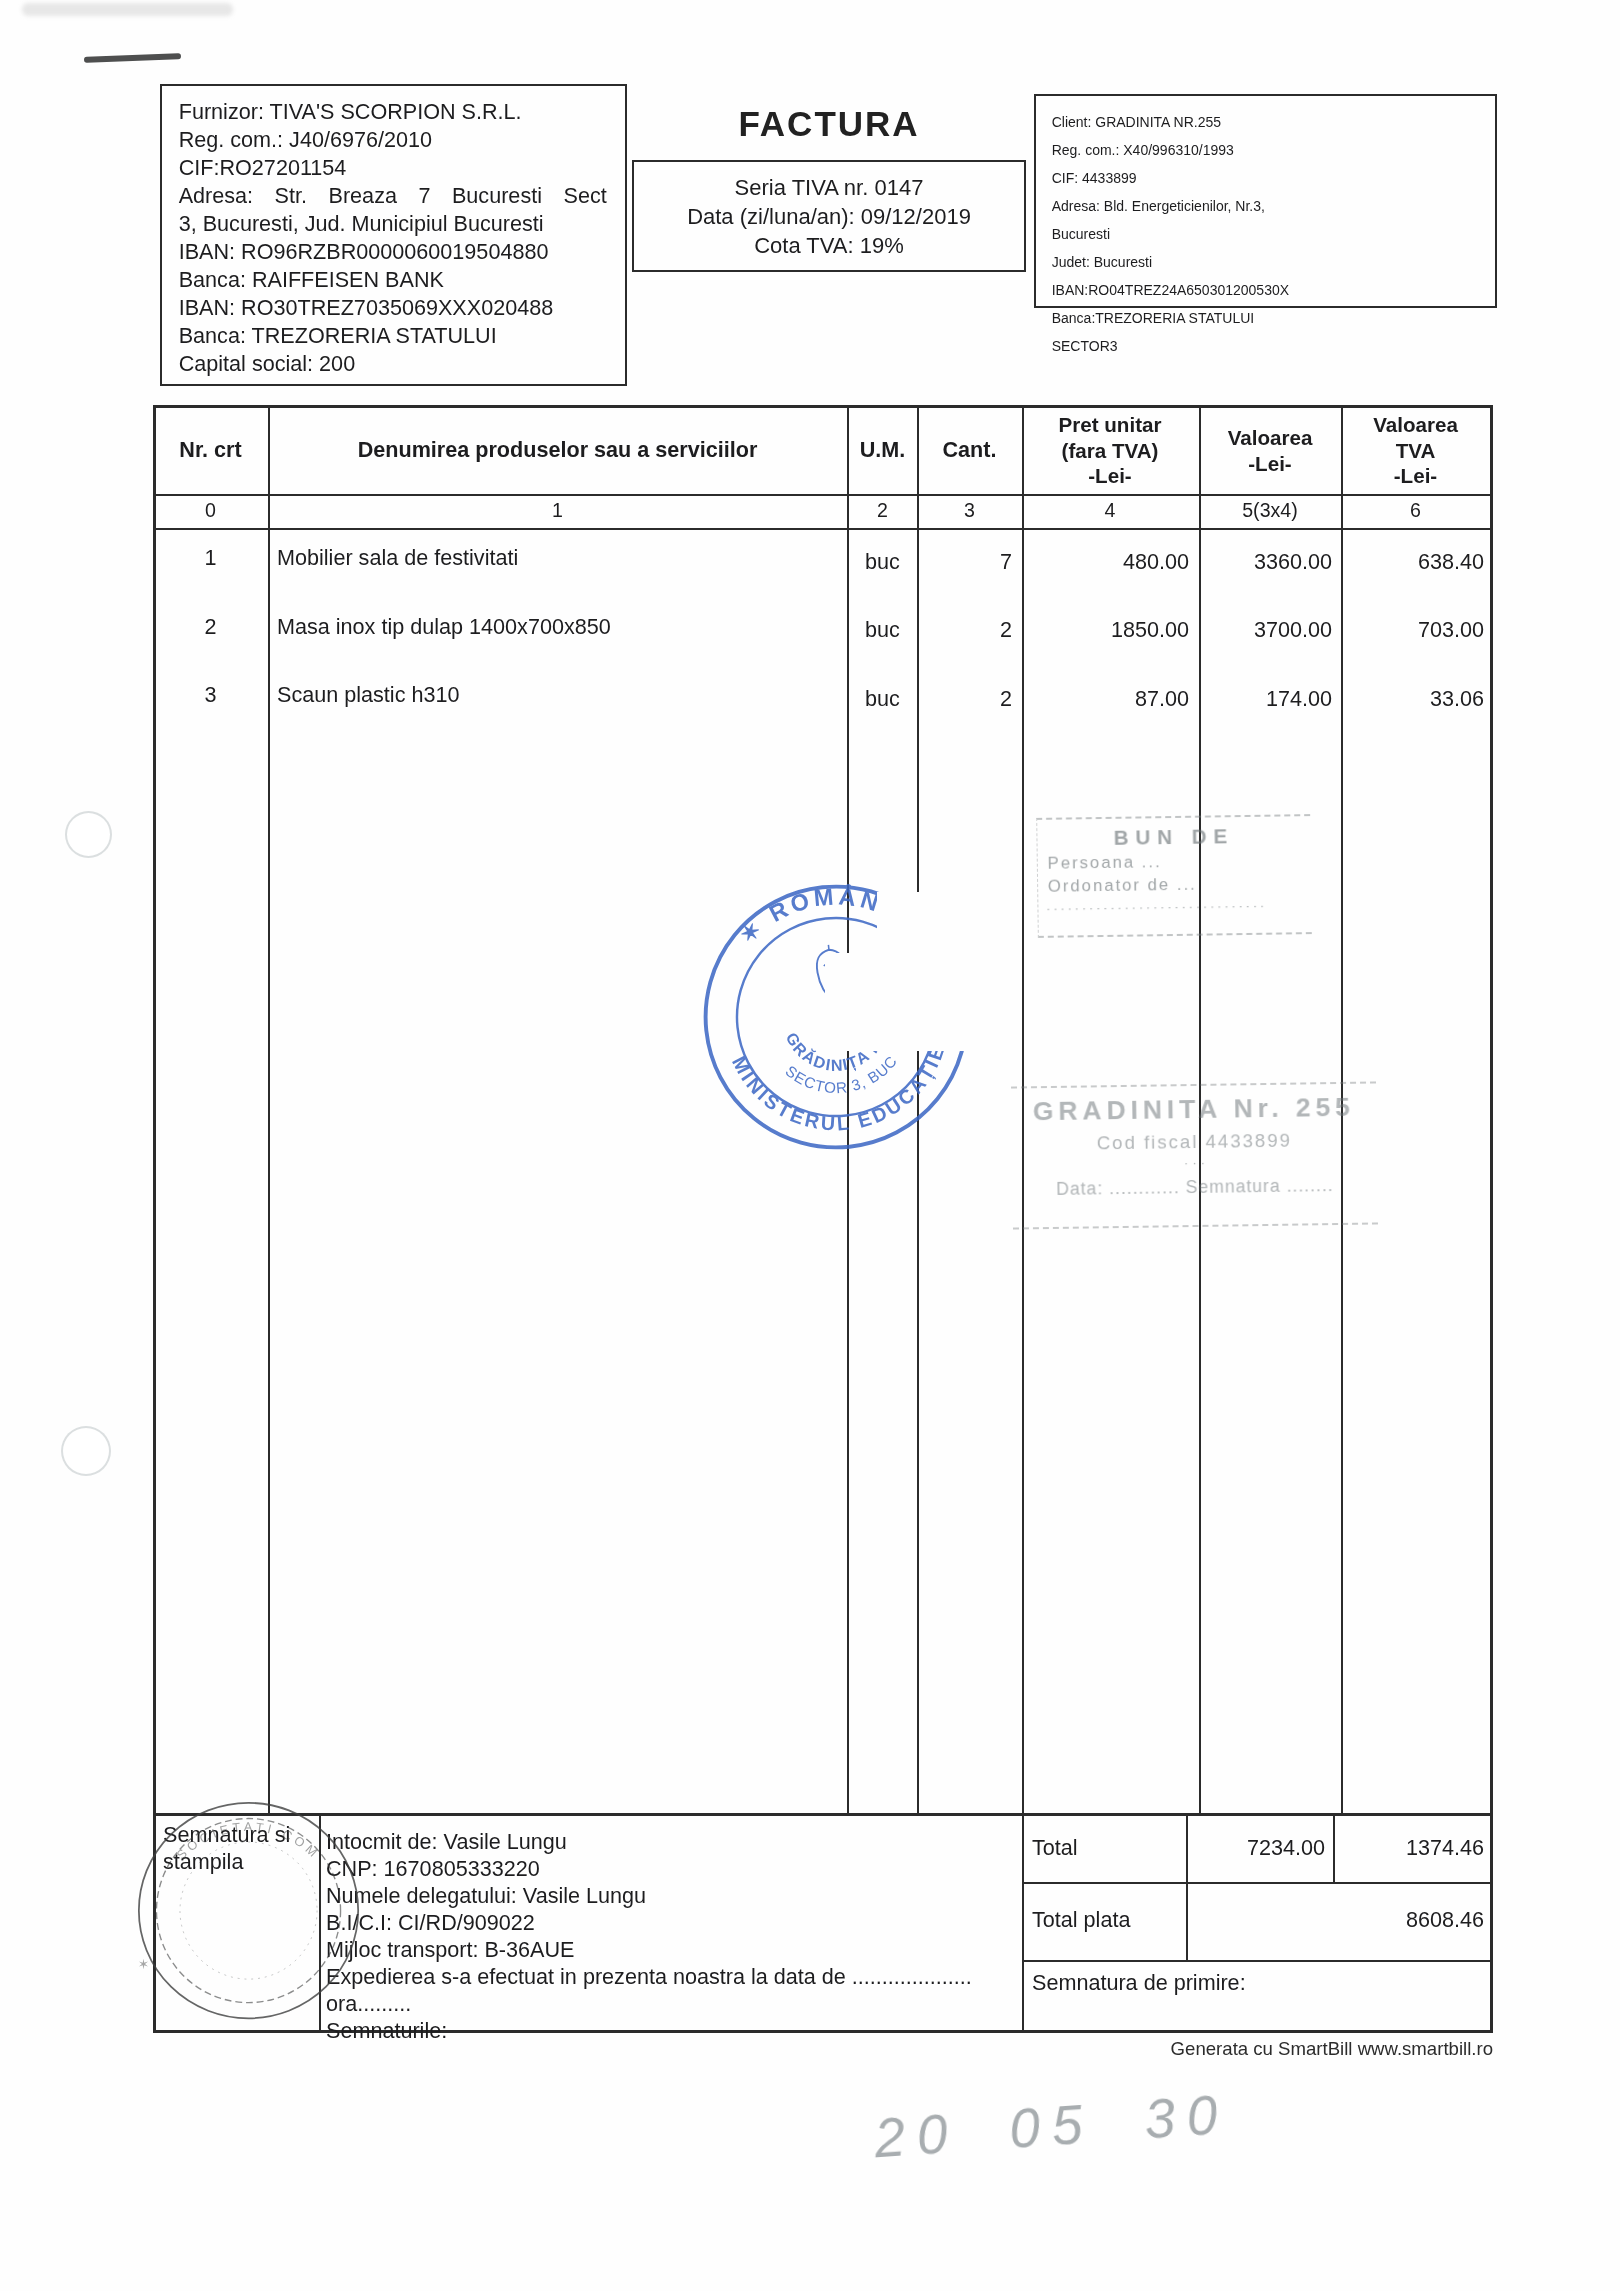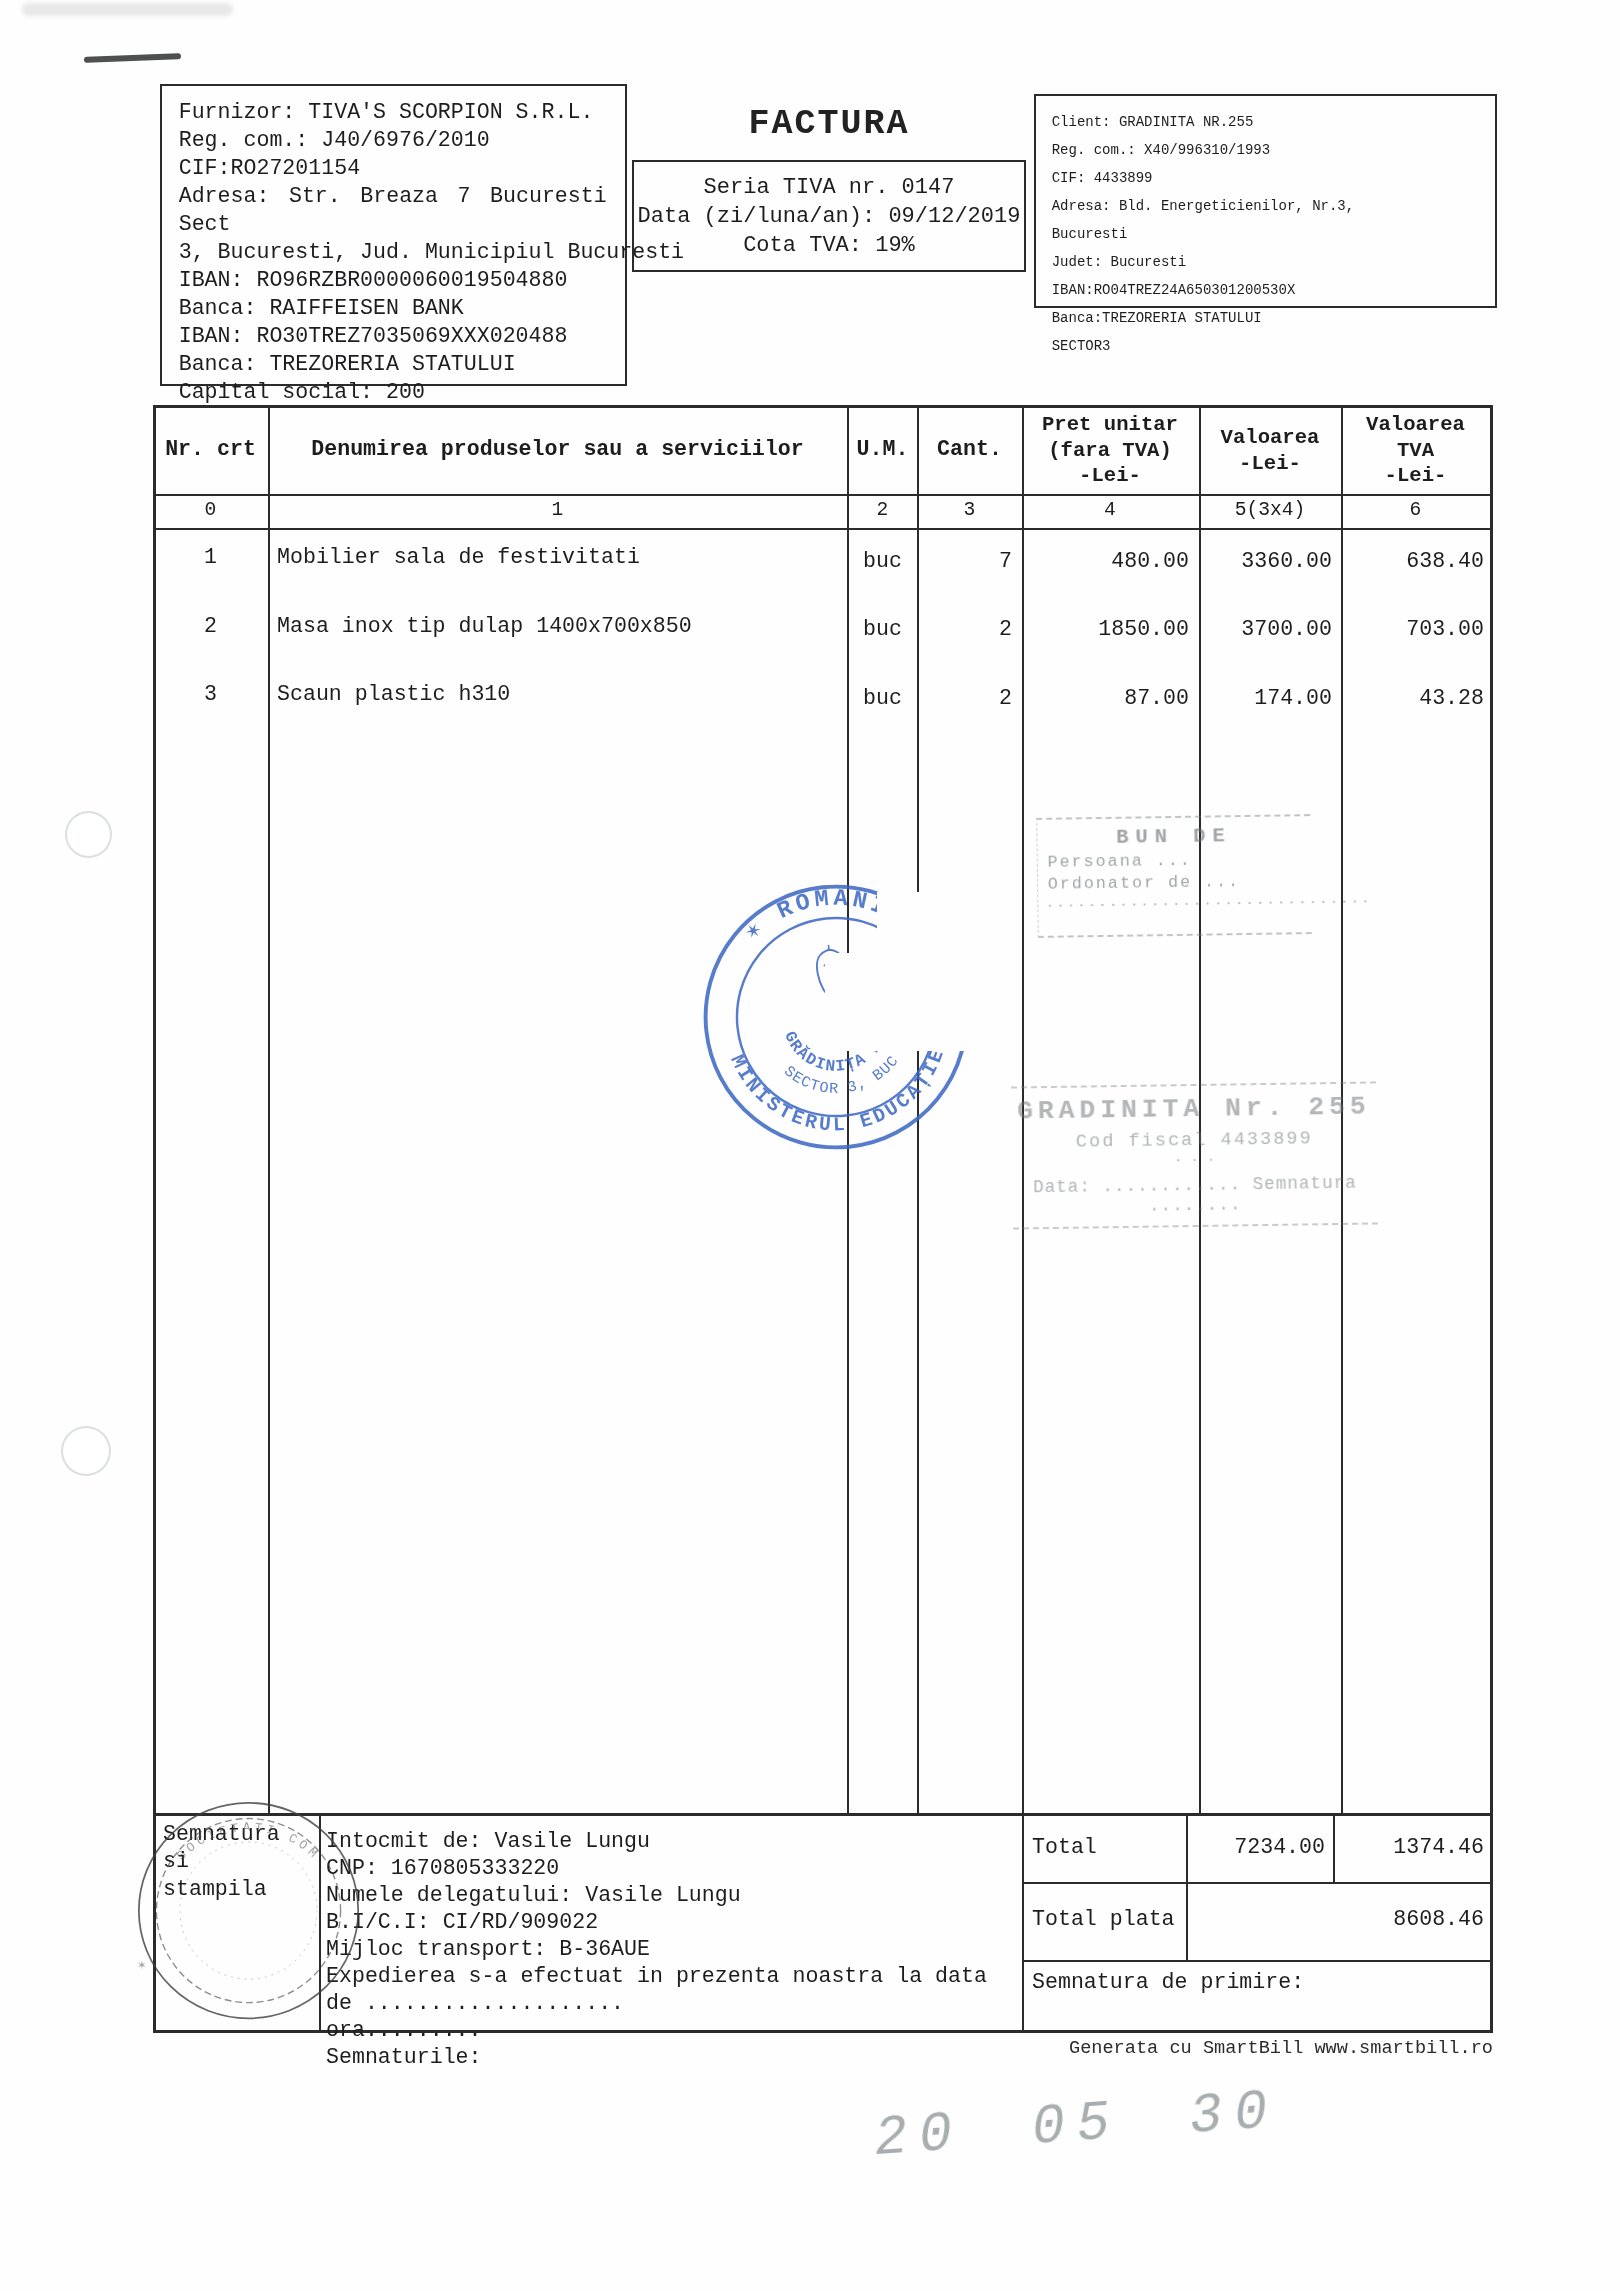--- a/index.html
+++ b/index.html
@@ -1,19 +1,19 @@
 <!DOCTYPE html>
 <html><head>
 <meta charset="utf-8">
 <title>FACTURA scan</title>
 <style>
   html,body{margin:0;padding:0;background:#e8e8e8;}
   #page{
     position:relative;width:1620px;height:2292px;background:#fefefe;
-    font-family:Liberation Mono, monospace;color:#1d1d1f;
+    font-family:Liberation Sans, sans-serif;color:#1d1d1f;
     overflow:hidden;margin:0 auto;
   }
   .abs{position:absolute;}
   .box{position:absolute;border:2px solid #2b2b2b;box-sizing:border-box;}
   .ln{position:absolute;background:#2b2b2b;}
   .c{text-align:center;}
   .r{text-align:right;}
   .infoline{white-space:nowrap;}
   .jl{text-align:justify;text-align-last:justify;white-space:normal;width:428px;}
   .hdr{font-weight:bold;font-size:21.6px;}
@@ -151,21 +151,21 @@
     <div class="abs r cellv" style="left:1341px;top:617px;width:143px;">703.00</div>
   </div>
 
   <div>
     <div class="abs c cellv" style="left:153px;top:682px;width:115px;">3</div>
     <div class="abs cellv" style="left:277px;top:682px;width:564px;">Scaun plastic h310</div>
     <div class="abs c cellv" style="left:847px;top:686px;width:71px;">buc</div>
     <div class="abs r cellv" style="left:917px;top:686px;width:95px;">2</div>
     <div class="abs r cellv" style="left:1022px;top:686px;width:167px;">87.00</div>
     <div class="abs r cellv" style="left:1199px;top:686px;width:133px;">174.00</div>
-    <div class="abs r cellv" style="left:1341px;top:686px;width:143px;">43.28</div>
+    <div class="abs r cellv" style="left:1341px;top:686px;width:143px;">33.06</div>
   </div>
 
   <svg class="abs" style="left:686px;top:867px;transform:rotate(-6deg);opacity:.85;" width="300" height="300" viewBox="0 0 306 306">
     <defs>
       <path id="arcTop" d="M 43,120 A 115,115 0 0 1 263,120"></path>
       <path id="arcBottom" d="M 43,120 A 115,115 0 1 0 263,120"></path>
       <path id="arcGrad" d="M 103,130 A 55,55 0 1 0 203,130"></path>
       <path id="arcSector" d="M 76,140 A 78,78 0 1 0 230,140"></path>
     </defs>
     <circle cx="153" cy="153" r="133" fill="none" stroke="#3a66c4" stroke-width="4"></circle>

